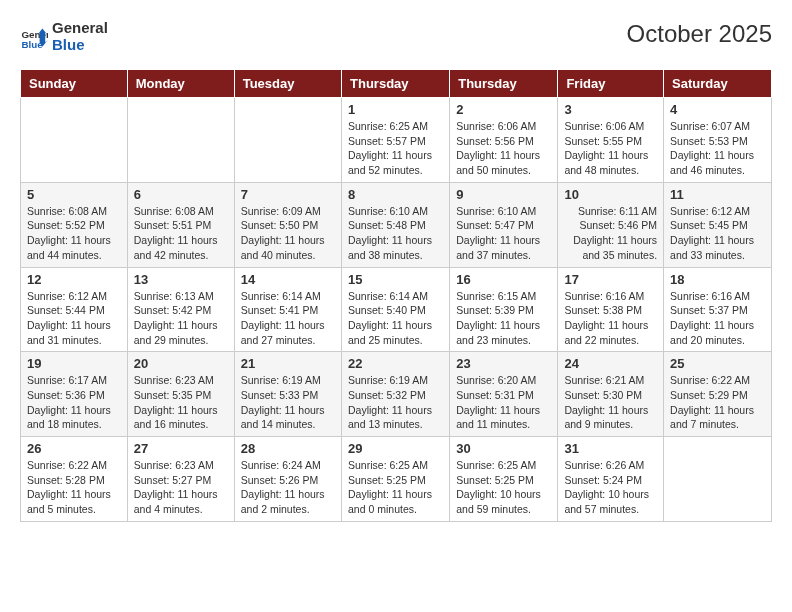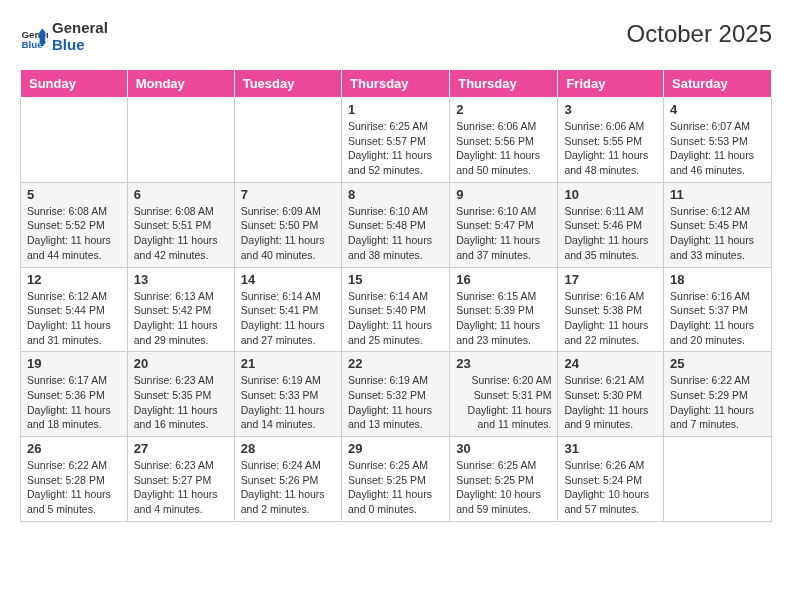--- a/index.html
+++ b/index.html
@@ -36,21 +36,21 @@
     .title-block h2 {
       font-size: 16px;
       font-weight: normal;
       color: #555;
     }
     .calendar {
       width: 100%;
       border-collapse: collapse;
     }
     .calendar th {
-      background-color: #ec4899;
+      background-color: #7f1d1d;
       color: #fff;
       text-align: left;
       padding: 6px 8px;
       font-size: 13px;
       border: 1px solid #fff;
     }
     .calendar td {
       vertical-align: top;
       border: 1px solid #ccc;
       padding: 4px 6px;
@@ -165,21 +165,21 @@
 Daylight: 11 hours and 38 minutes.</div>
         </td>
         <td>
           <div class="day-num">9</div>
           <div class="day-info" style="white-space: pre-line;">Sunrise: 6:10 AM
 Sunset: 5:47 PM
 Daylight: 11 hours and 37 minutes.</div>
         </td>
         <td>
           <div class="day-num">10</div>
-          <div class="day-info" style="white-space: pre-line;">Sunrise: 6:11 AM
+          <div class="day-info" style="white-space: pre-line; text-align: right;">Sunrise: 6:11 AM
 Sunset: 5:46 PM
 Daylight: 11 hours and 35 minutes.</div>
         </td>
         <td>
           <div class="day-num">11</div>
           <div class="day-info" style="white-space: pre-line;">Sunrise: 6:12 AM
 Sunset: 5:45 PM
 Daylight: 11 hours and 33 minutes.</div>
         </td>
       </tr>
@@ -247,21 +247,21 @@
 Daylight: 11 hours and 14 minutes.</div>
         </td>
         <td>
           <div class="day-num">22</div>
           <div class="day-info" style="white-space: pre-line;">Sunrise: 6:19 AM
 Sunset: 5:32 PM
 Daylight: 11 hours and 13 minutes.</div>
         </td>
         <td>
           <div class="day-num">23</div>
-          <div class="day-info" style="white-space: pre-line; text-align: right;">Sunrise: 6:20 AM
+          <div class="day-info" style="white-space: pre-line;">Sunrise: 6:20 AM
 Sunset: 5:31 PM
 Daylight: 11 hours and 11 minutes.</div>
         </td>
         <td>
           <div class="day-num">24</div>
           <div class="day-info" style="white-space: pre-line;">Sunrise: 6:21 AM
 Sunset: 5:30 PM
 Daylight: 11 hours and 9 minutes.</div>
         </td>
         <td>

